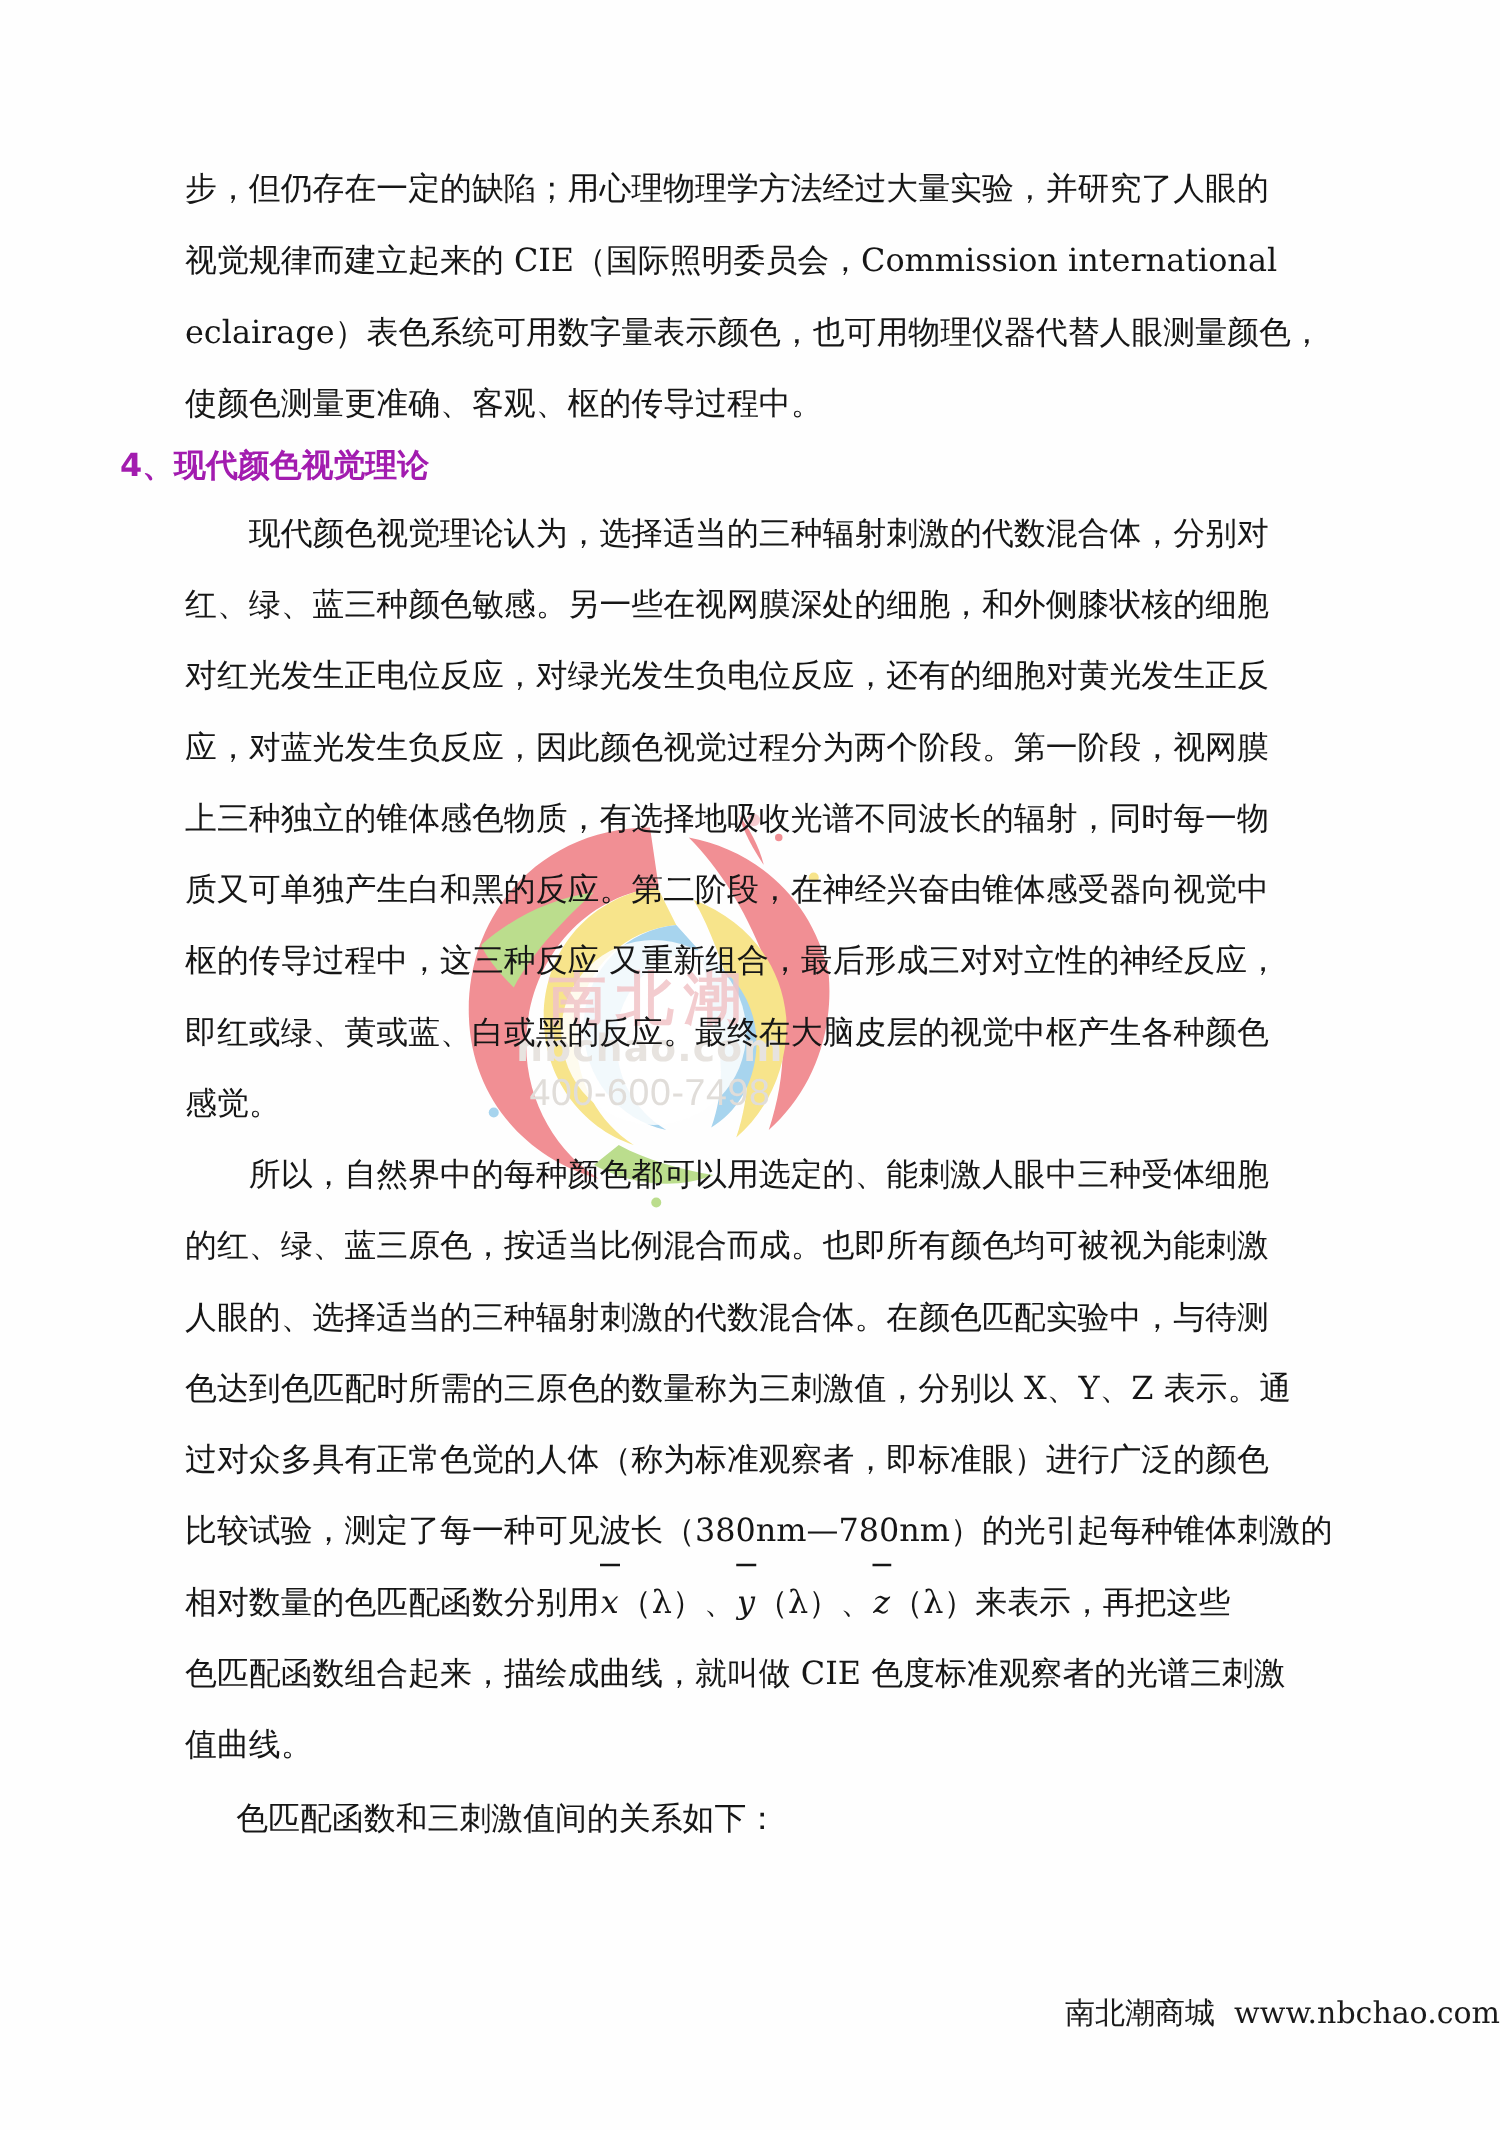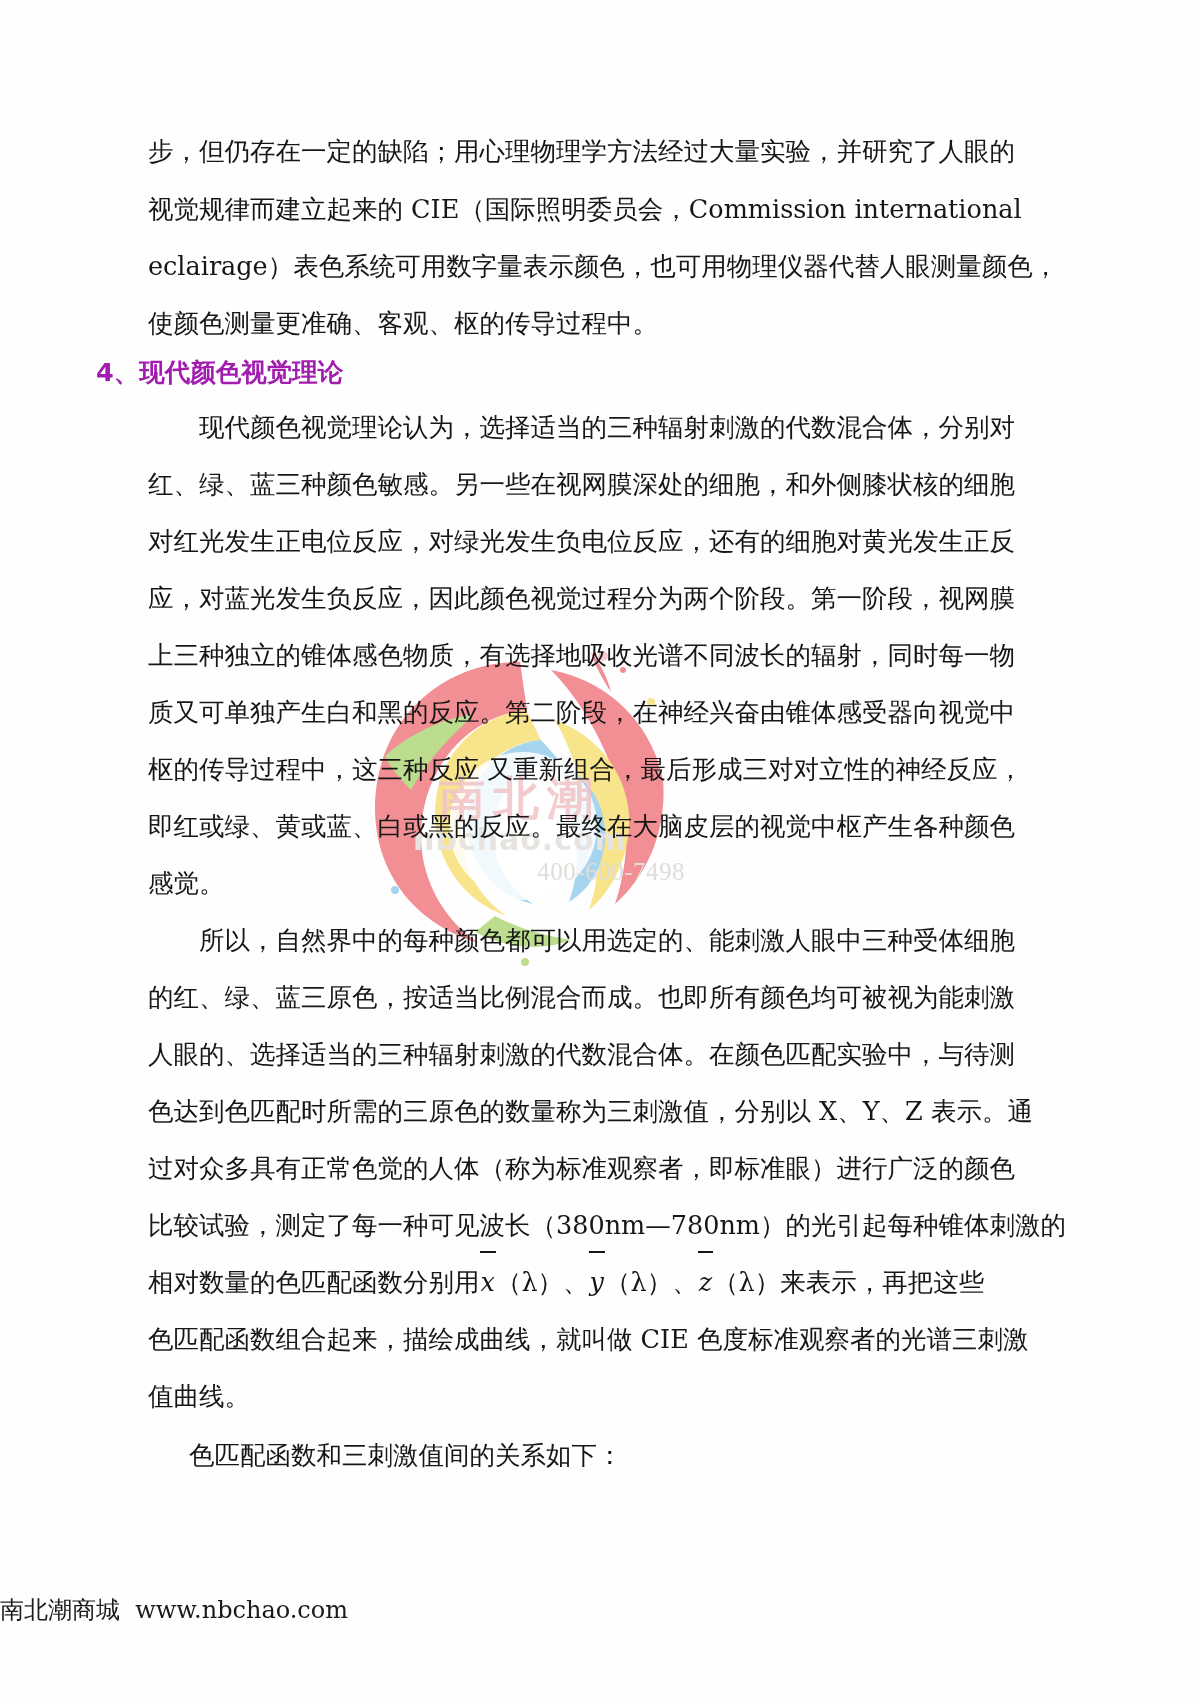--- a/index.html
+++ b/index.html
@@ -59,23 +59,23 @@
     font-size: 30px;
     font-weight: 700;
     color: #d9d3cd;
     letter-spacing: 1px;
   }
   .wm-phone {
     position: absolute;
     left: 0;
     top: 218px;
     width: 330px;
-    text-align: right;
-    font-family: Liberation Serif, serif;
-    font-size: 25px;
+    text-align: center;
+    font-family: Liberation Sans, sans-serif;
+    font-size: 30px;
     color: #cfc9c3;
     letter-spacing: 0.5px;
   }
 
   
   .content {
     position: absolute;
     left: 0; top: 0;
     width: 1200px;
     z-index: 3;
@@ -97,21 +97,21 @@
     font-family: "DejaVu Sans", "Liberation Sans", sans-serif;
     color: #a21caf;
     white-space: nowrap;
   }
 
   .footer {
     position: absolute;
     left: 0;
     top: 1594px;
     width: 1200px;
-    text-align: left;
+    text-align: right;
     font-size: 24px;
     color: #1a1a1a;
     font-family: "DejaVu Serif", "Liberation Serif", serif;
   }
   .footer .fdom {
     font-family: "DejaVu Serif", "Liberation Serif", serif;
   }
 
   
   .ovb {

